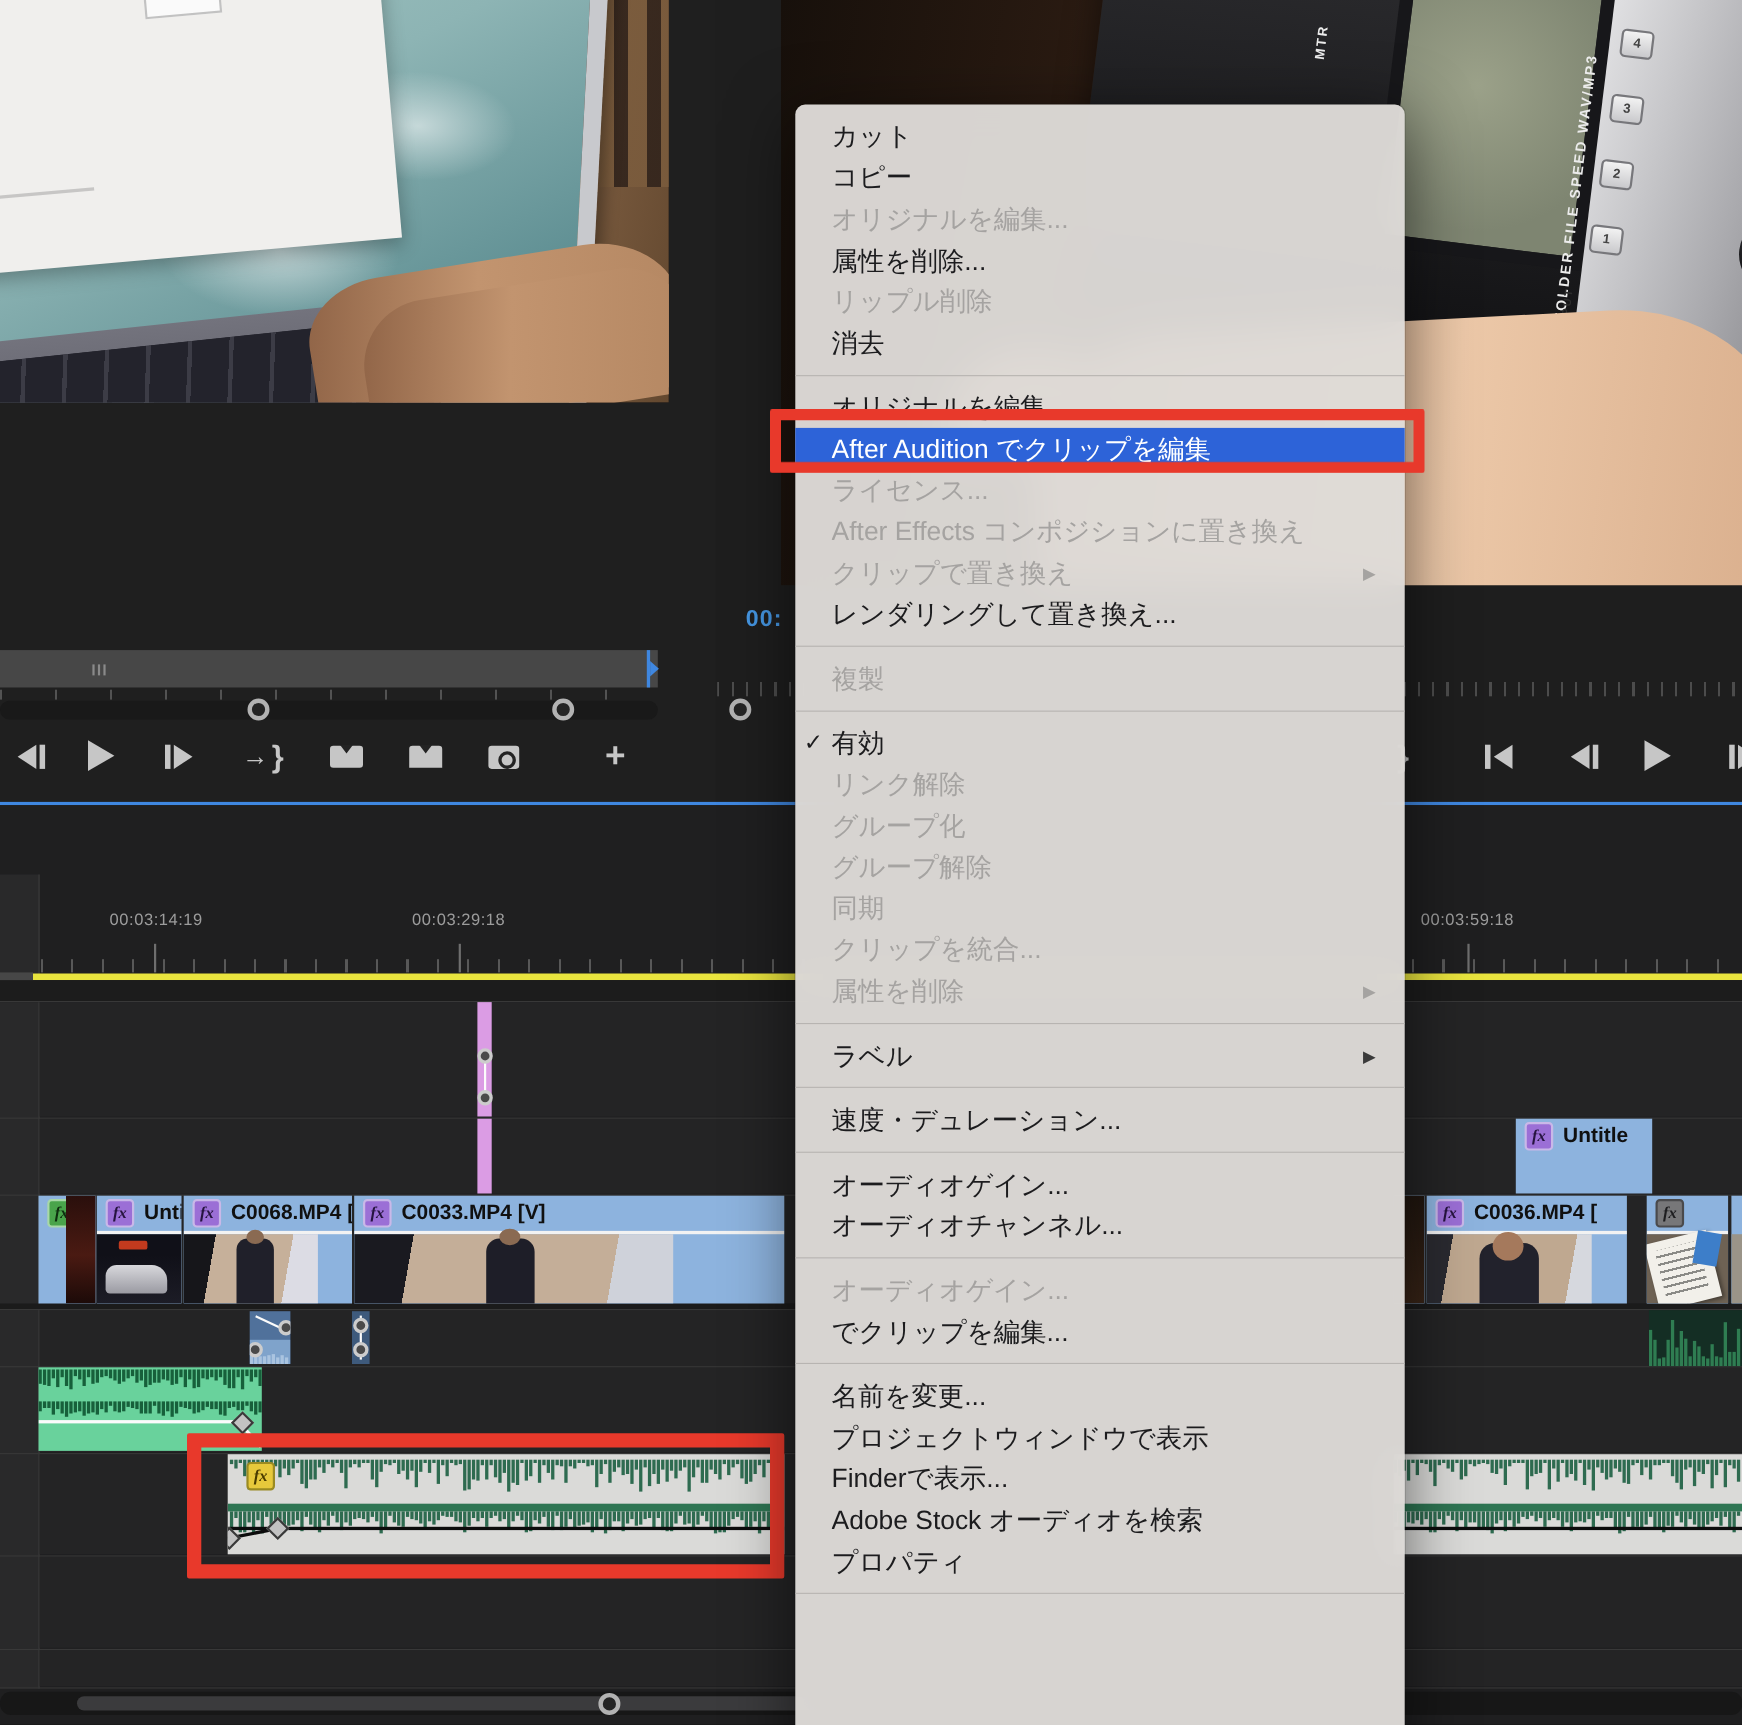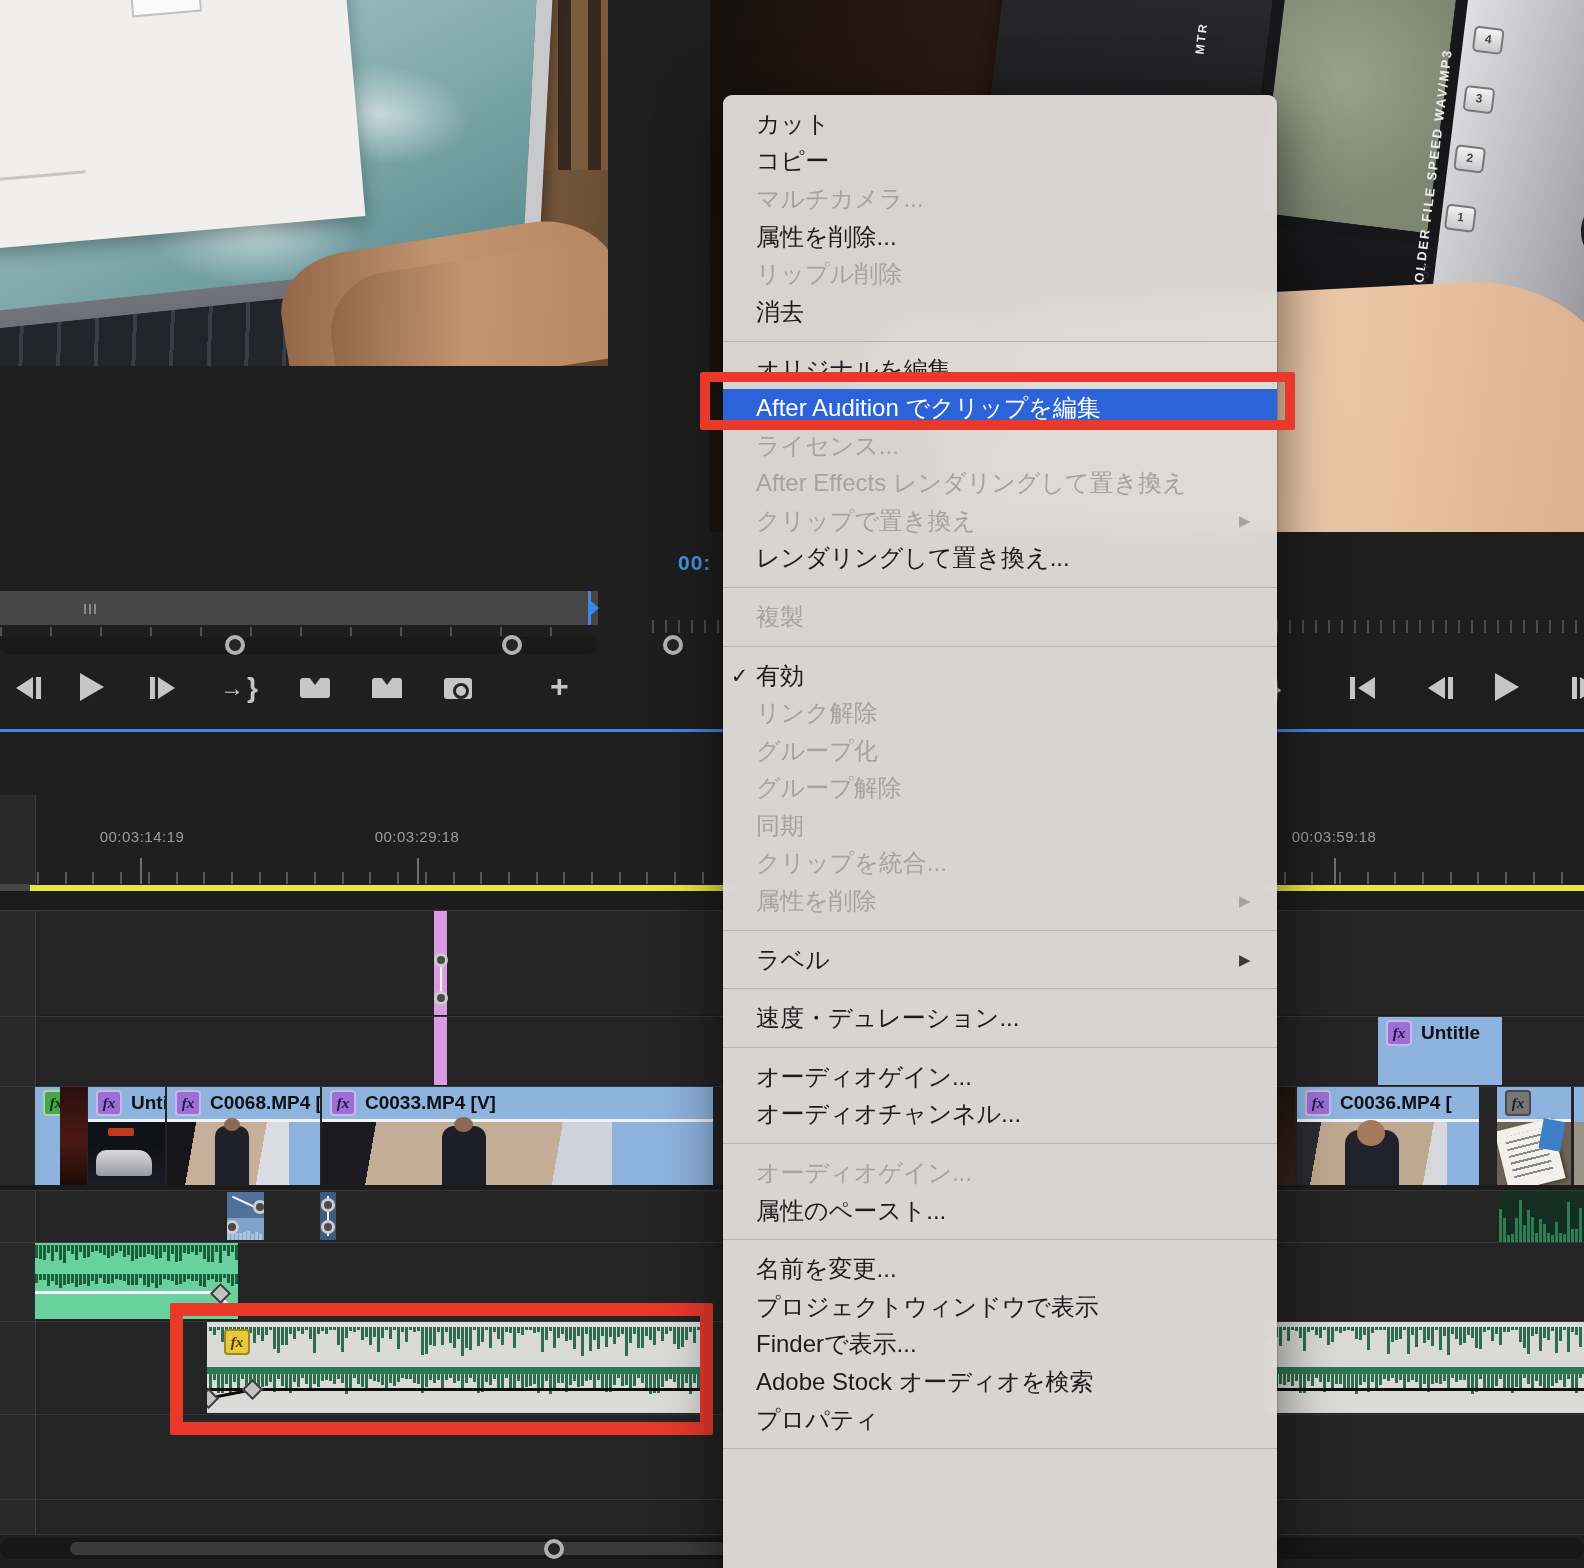--- a/index.html
+++ b/index.html
@@ -966,21 +966,21 @@
       <span class="mi-label">カット</span>
       <span class="mi-arrow"></span>
     </div>
       <div class="mi">
       <span class="mi-check"></span>
       <span class="mi-label">コピー</span>
       <span class="mi-arrow"></span>
     </div>
       <div class="mi dis">
       <span class="mi-check"></span>
-      <span class="mi-label">マルチカメラ...</span>
+      <span class="mi-label">オリジナルを編集...</span>
       <span class="mi-arrow"></span>
     </div>
       <div class="mi">
       <span class="mi-check"></span>
       <span class="mi-label">属性を削除...</span>
       <span class="mi-arrow"></span>
     </div>
       <div class="mi dis">
       <span class="mi-check"></span>
       <span class="mi-label">リップル削除</span>
@@ -1004,21 +1004,21 @@
       <span class="mi-label">After Audition でクリップを編集</span>
       <span class="mi-arrow"></span>
     </div>
       <div class="mi dis">
       <span class="mi-check"></span>
       <span class="mi-label">ライセンス...</span>
       <span class="mi-arrow"></span>
     </div>
       <div class="mi dis">
       <span class="mi-check"></span>
-      <span class="mi-label">After Effects レンダリングして置き換え</span>
+      <span class="mi-label">After Effects コンポジションに置き換え</span>
       <span class="mi-arrow"></span>
     </div>
       <div class="mi dis">
       <span class="mi-check"></span>
       <span class="mi-label">クリップで置き換え</span>
       <span class="mi-arrow">▶</span>
     </div>
       <div class="mi">
       <span class="mi-check"></span>
       <span class="mi-label">レンダリングして置き換え...</span>
@@ -1102,21 +1102,21 @@
       <div class="msep">
         <i></i>
       </div>
       <div class="mi dis">
       <span class="mi-check"></span>
       <span class="mi-label">オーディオゲイン...</span>
       <span class="mi-arrow"></span>
     </div>
       <div class="mi">
       <span class="mi-check"></span>
-      <span class="mi-label">属性のペースト...</span>
+      <span class="mi-label">でクリップを編集...</span>
       <span class="mi-arrow"></span>
     </div>
       <div class="msep">
         <i></i>
       </div>
       <div class="mi">
       <span class="mi-check"></span>
       <span class="mi-label">名前を変更...</span>
       <span class="mi-arrow"></span>
     </div>

